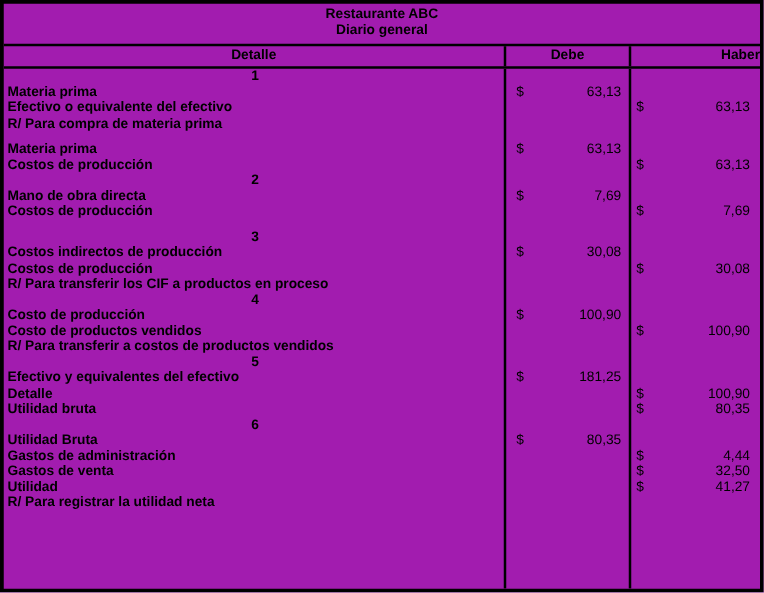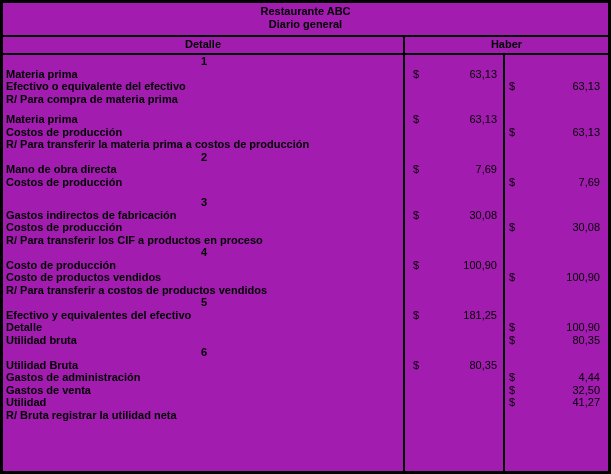--- a/index.html
+++ b/index.html
@@ -29,21 +29,21 @@
   .header-row {
     display: flex;
     height: 18px;
     border-bottom: 2px solid #000;
     font-weight: bold;
     font-size: 11px;
     align-items: center;
   }
   .header-row .hd { width: 402px; border-right: 2px solid #000; text-align: center; height: 16px; line-height: 15px; }
   .header-row .hb { width: 100px; border-right: 2px solid #000; text-align: center; height: 16px; line-height: 15px; }
-  .header-row .hh { flex: 1; text-align: center; height: 16px; line-height: 15px; }
+  .header-row .hh { flex: 1; text-align: right; height: 16px; line-height: 15px; }
   .tbody {
     position: relative;
     height: 416px;
     overflow: hidden;
     font-size: 11px;
     line-height: 12.5px;
   }
   .vline {
     position: absolute;
     top: 0;
@@ -64,20 +64,21 @@
 </head>
 <body>
 
 <div class="sheet">
   <div class="title-box">
     <div>Restaurante ABC</div>
     <div>Diario general</div>
   </div>
   <div class="header-row">
     <div class="hd">Detalle</div>
+    <div class="hb">Debe</div>
     <div class="hh">Haber</div>
   </div>
   <div class="tbody">
     <div class="vline v1"></div>
     <div class="vline v2"></div>
   <div class="row num">
         <div class="cd">1</div>
         <div class="cb"></div>
         <div class="ch"></div>
       </div>
@@ -112,25 +113,20 @@
         <div class="ch"></div>
       </div>
       <div class="row acct">
         <div class="cd">Costos de producción</div>
         <div class="cb"></div>
         <div class="ch">
           <span>$</span>
           <span>63,13</span>
         </div>
       </div>
-      <div class="row note">
-        <div class="cd">R/ Para transferir la materia prima a costos de producción</div>
-        <div class="cb"></div>
-        <div class="ch"></div>
-      </div>
       <div class="row num">
         <div class="cd">2</div>
         <div class="cb"></div>
         <div class="ch"></div>
       </div>
       <div class="row acct">
         <div class="cd">Mano de obra directa</div>
         <div class="cb">
           <span>$</span>
           <span>7,69</span>
@@ -149,21 +145,21 @@
         <div class="cb"></div>
         <div class="ch"></div>
       </div>
       <div class="row blank"></div>
       <div class="row num">
         <div class="cd">3</div>
         <div class="cb"></div>
         <div class="ch"></div>
       </div>
       <div class="row acct">
-        <div class="cd">Gastos indirectos de fabricación</div>
+        <div class="cd">Costos indirectos de producción</div>
         <div class="cb">
           <span>$</span>
           <span>30,08</span>
         </div>
         <div class="ch"></div>
       </div>
       <div class="row acct">
         <div class="cd">Costos de producción</div>
         <div class="cb"></div>
         <div class="ch">
@@ -262,18 +258,18 @@
       </div>
       <div class="row acct">
         <div class="cd">Utilidad</div>
         <div class="cb"></div>
         <div class="ch">
           <span>$</span>
           <span>41,27</span>
         </div>
       </div>
       <div class="row note">
-        <div class="cd">R/ Bruta registrar la utilidad neta</div>
+        <div class="cd">R/ Para registrar la utilidad neta</div>
         <div class="cb"></div>
         <div class="ch"></div>
       </div>
     </div>
 </div>
 
 </body></html>

